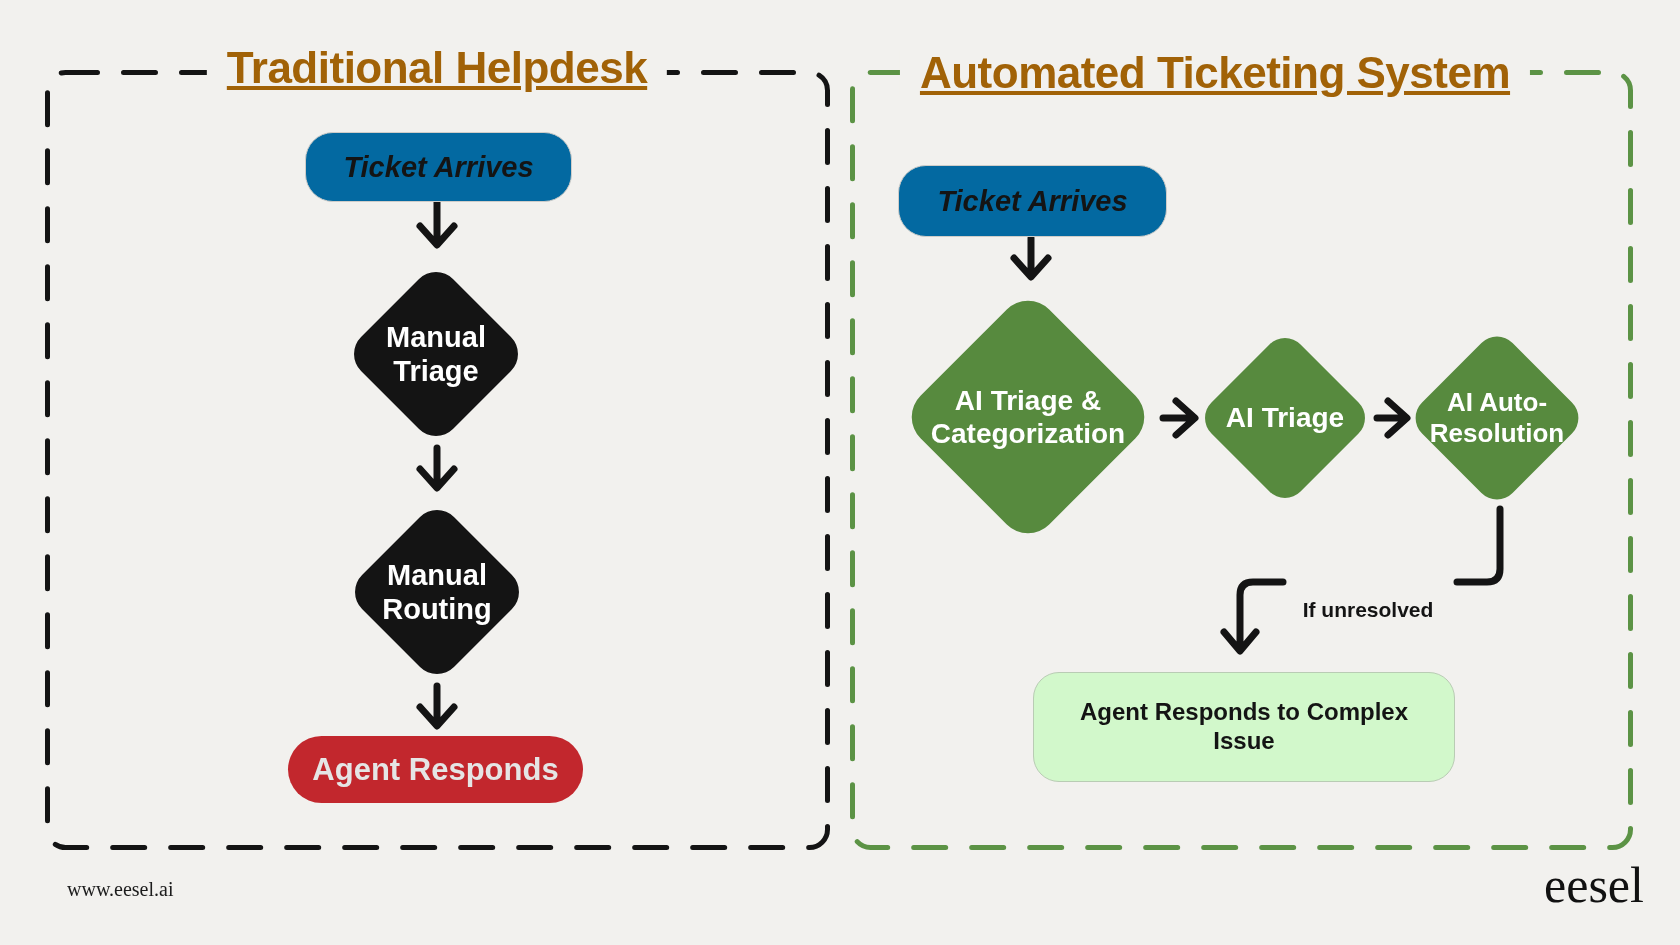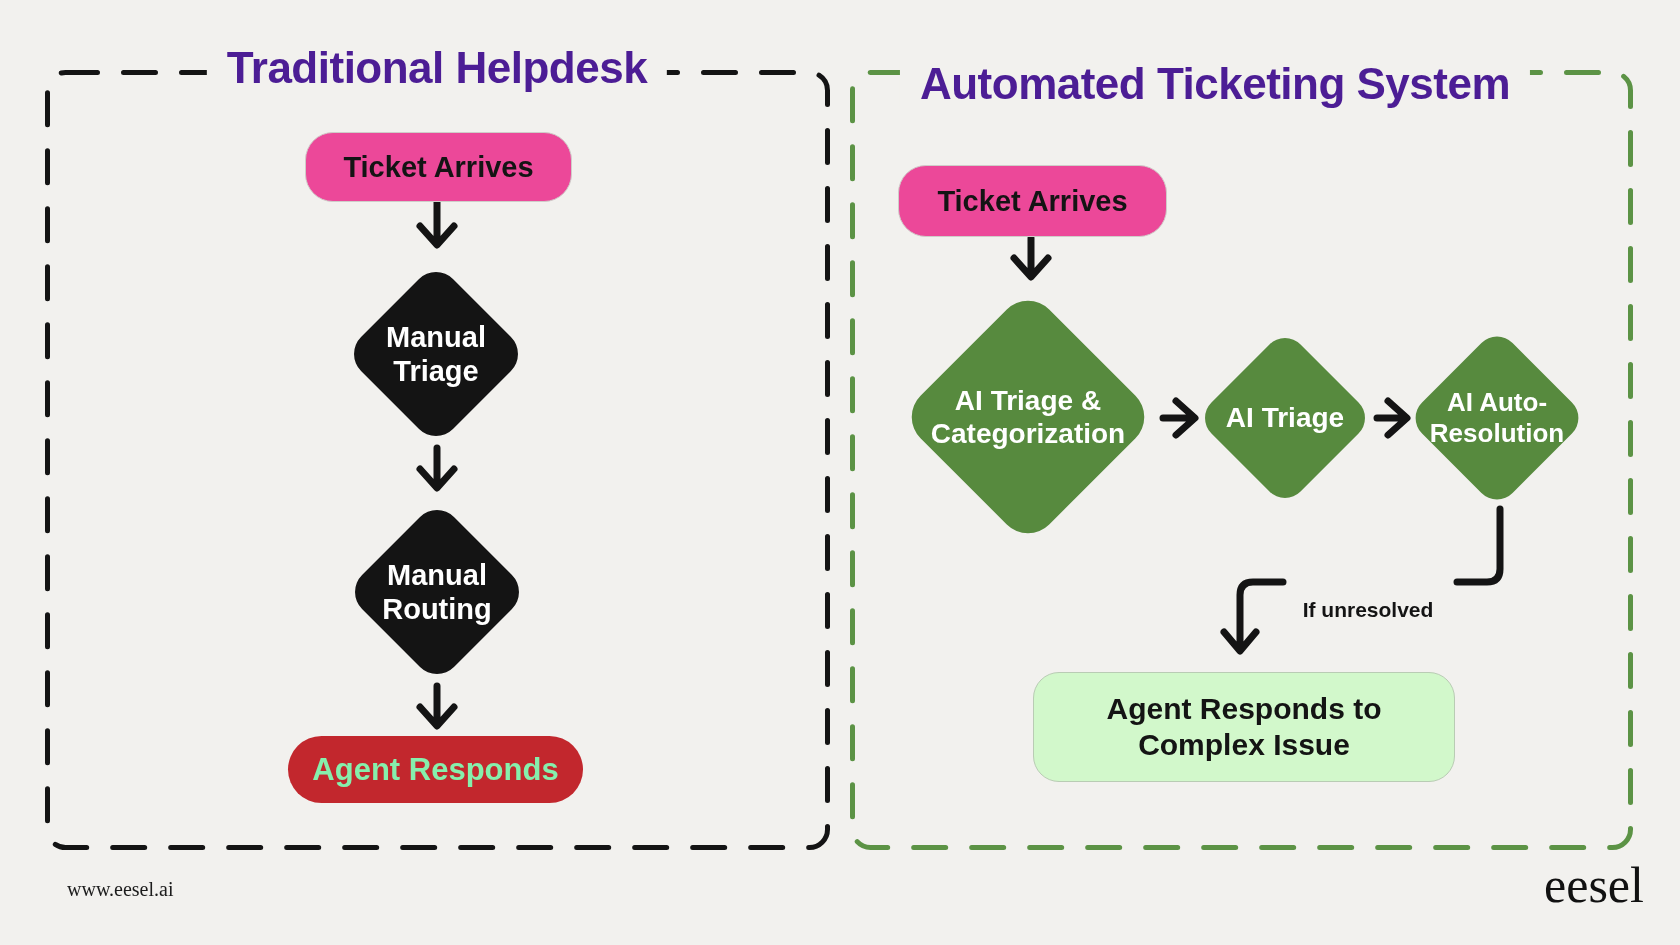--- a/index.html
+++ b/index.html
@@ -5,32 +5,32 @@
   html,body{margin:0;padding:0;}
   body{background:#f2f1ee;font-family:"Liberation Sans",sans-serif;}
   #canvas{position:relative;width:1680px;height:945px;background:#f2f1ee;overflow:hidden;}
 
   
   #lines{position:absolute;left:0;top:0;width:1680px;height:945px;z-index:1;pointer-events:none;}
 
   
   .panel-title{
     position:absolute;z-index:3;transform:translate(-50%,-50%);
-    font-size:44px;font-weight:bold;color:#4c1d95;letter-spacing:-0.5px;
-    background:#f2f1ee;padding:0 20px;white-space:nowrap;line-height:1;
+    font-size:44px;font-weight:bold;color:#a16207;letter-spacing:-0.5px;
+    background:#f2f1ee;padding:0 20px;white-space:nowrap;line-height:1;text-decoration:underline;
   }
   #title-left{left:437px;top:68px;}
-  #title-right{left:1215px;top:84px;}
+  #title-right{left:1215px;top:73px;}
 
   
   .node{position:absolute;z-index:2;display:flex;align-items:center;justify-content:center;text-align:center;}
 
   .rounded-box{
-    background:#ec4899;border:1.5px solid #cfcdc9;border-radius:28px;
-    font-size:29px;font-weight:bold;color:#141414;
+    background:#0369a1;border:1.5px solid #cfcdc9;border-radius:28px;
+    font-size:29px;font-weight:bold;color:#141414;font-style:italic;
   }
   #ticket-left{left:305px;top:132px;width:265px;height:68px;}
   #ticket-right{left:898px;top:165px;width:267px;height:70px;}
 
   .diamond{
     position:absolute;z-index:2;
     transform:translate(-50%,-50%) rotate(45deg);
   }
   .diamond .dlabel{
     position:absolute;left:50%;top:50%;
@@ -46,26 +46,26 @@
 
   #d-ai-cat{left:1028px;top:417px;width:182px;height:182px;border-radius:30px;}
   #d-ai-cat .dlabel{font-size:28px;width:230px;}
   #d-ai-triage{left:1285px;top:418px;width:126px;height:126px;border-radius:22px;}
   #d-ai-triage .dlabel{font-size:28px;white-space:nowrap;}
   #d-ai-auto{left:1497px;top:418px;width:128px;height:128px;border-radius:22px;}
   #d-ai-auto .dlabel{font-size:26px;width:150px;}
 
   #pill-agent-responds{
     left:288px;top:736px;width:295px;height:67px;border-radius:34px;
-    background:#c2272d;color:#86efac;font-size:31px;font-weight:bold;
+    background:#c2272d;color:#e5e5e5;font-size:31px;font-weight:bold;
   }
   #box-agent-complex{
     left:1033px;top:672px;width:420px;height:108px;border-radius:26px;
     background:#d2f8cb;border:1px solid #b9ccb4;
-    color:#141414;font-size:30px;font-weight:bold;line-height:1.2;
+    color:#141414;font-size:24px;font-weight:bold;line-height:1.2;
   }
   #box-agent-complex span{width:370px;display:inline-block;}
 
   #edge-label{
     position:absolute;z-index:2;left:1368px;top:582px;transform:translate(-50%,-50%);
     font-size:21px;font-weight:bold;color:#141414;white-space:nowrap;margin-top:28px;
   }
 
   #footer-url{
     position:absolute;z-index:2;left:55px;top:878px;

